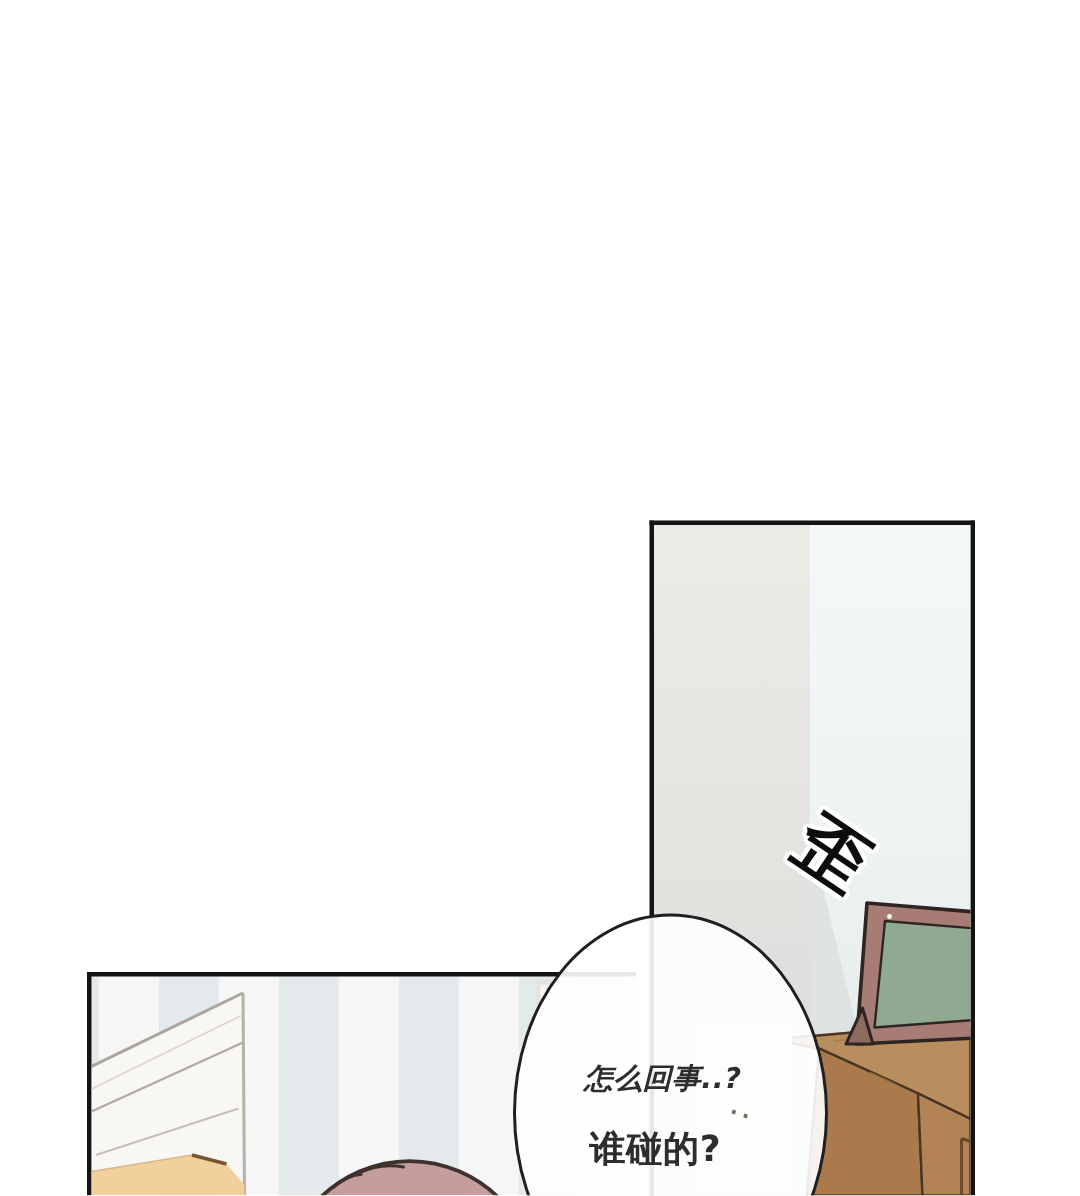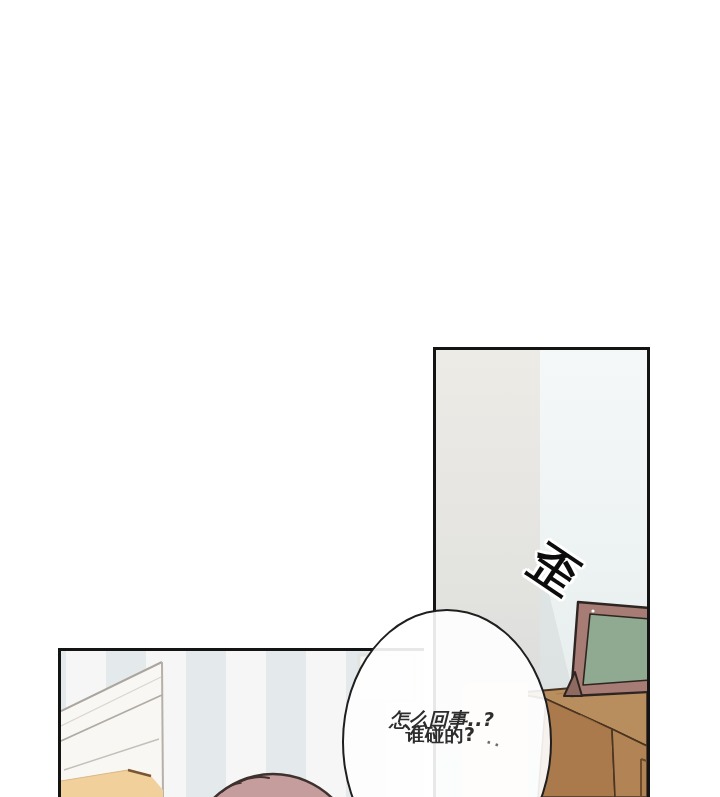--- a/index.html
+++ b/index.html
@@ -35,22 +35,22 @@
   .bubble{
     position:absolute;left:342px;top:609px;width:206px;height:262px;z-index:5;
     background:rgba(255,255,255,0.9);
     border:2px solid #1f1f1f;border-radius:50%;
   }
   .bubble-line1{
     position:absolute;left:384px;top:708px;width:116px;z-index:6;
     font-size:19px;font-weight:600;color:#2d2d2d;text-align:center;line-height:23px;letter-spacing:0.5px;font-style:italic;
   }
   .bubble-line2{
-    position:absolute;left:393px;top:723px;width:95px;z-index:6;
-    font-size:19px;font-weight:600;color:#2d2d2d;text-align:center;line-height:23px;letter-spacing:0.5px;
+    position:absolute;left:393px;top:755px;width:95px;z-index:6;
+    font-size:24px;font-weight:600;color:#2d2d2d;line-height:23px;letter-spacing:0.5px;
   }
   .bubble-dots{
     position:absolute;left:486px;top:736px;z-index:6;
     font-size:14px;font-weight:700;color:#6f6c64;letter-spacing:3px;transform:rotate(18deg);
   }
   
   .f-wood-top{fill:var(--wood-top);}
   .f-wood-left{fill:var(--wood-left);}
   .f-wood-right{fill:var(--wood-right);}
   .f-frame{fill:var(--frame);}

